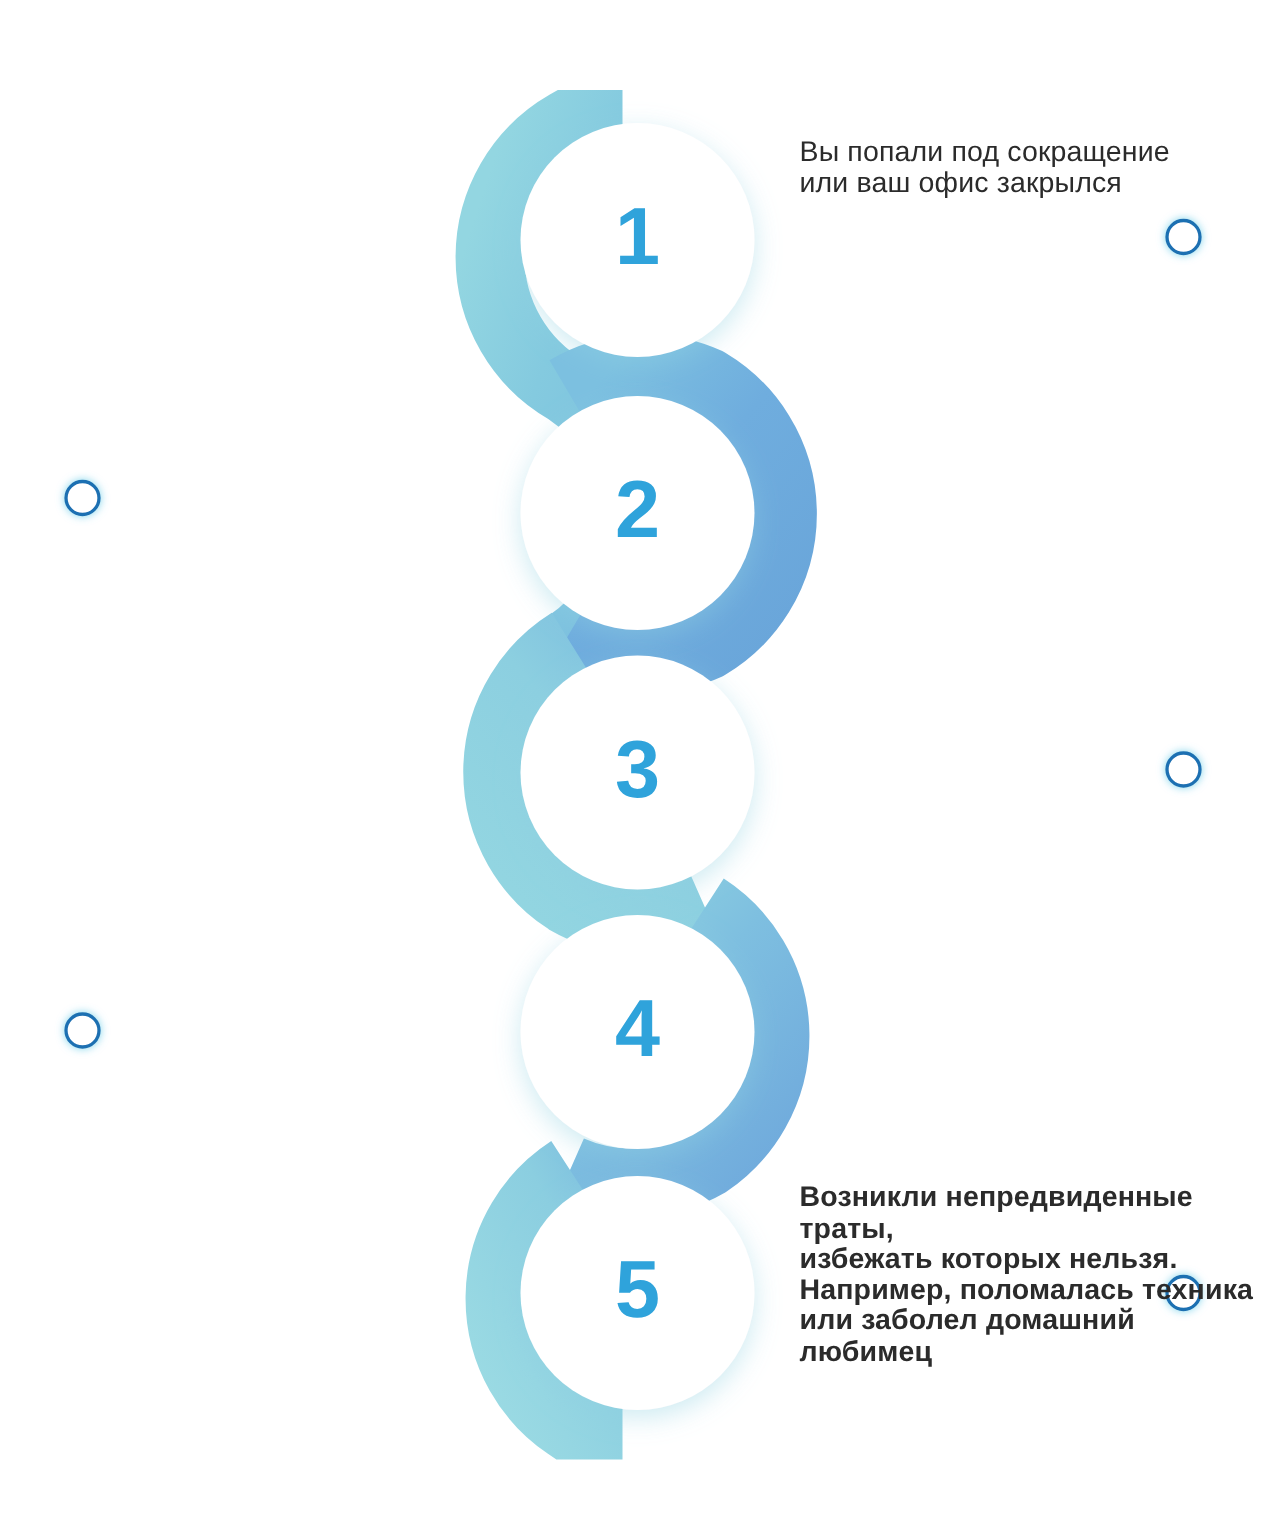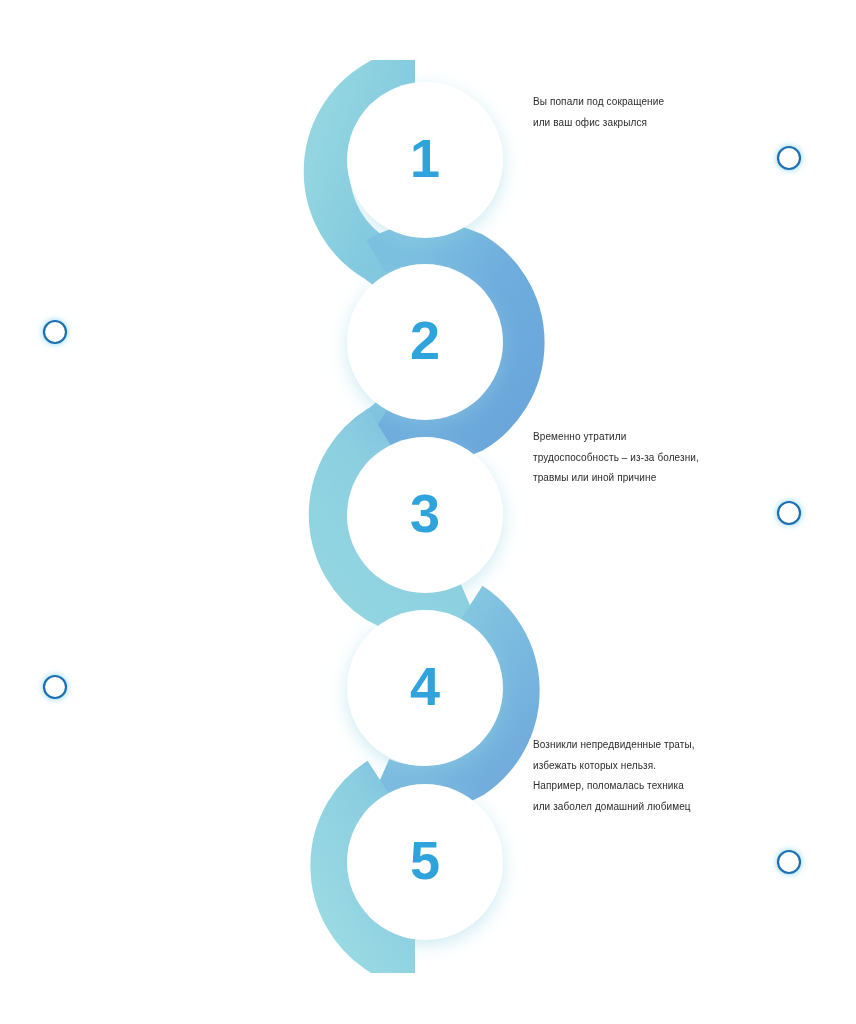--- a/index.html
+++ b/index.html
@@ -47,21 +47,21 @@
     font-size: 54px;
     font-weight: bold;
     color: #2fa3db;
     letter-spacing: 0px;
     line-height: 1;
     user-select: none;
   }
 
   .step-text {
     position: absolute;
-    font-size: 10px;
+    font-size: 19px;
     line-height: 20.5px;
     color: #2b2b2b;
     white-space: pre-line;
     letter-spacing: 0.1px;
   }
   .step-text.right { text-align: left; }
   .step-text.left  { text-align: left; }
 </style>
 </head>
 <body>
@@ -186,24 +186,21 @@
     <div class="step-number" style="left:347px; top:131px;">1</div>
     <div class="step-number" style="left:347px; top:313px;">2</div>
     <div class="step-number" style="left:347px; top:486px;">3</div>
     <div class="step-number" style="left:347px; top:659px;">4</div>
     <div class="step-number" style="left:347px; top:833px;">5</div>
 
     <div class="step-text right" style="left:533px; top:92px; width:300px;">Вы попали под сокращение
 или ваш офис закрылся</div>
 
 
-    <div class="step-text right" style="left:533px; top:427px; width:310px;">Временно утратили
-трудоспособность – из-за болезни,
-травмы или иной причине</div>
-
-
-    <div class="step-text right" style="left:533px; top:735px; width:310px;">Возникли непредвиденные траты,
+
+
+    <div class="step-text right" style="left:533px; top:789px; width:310px;font-weight:bold;">Возникли непредвиденные траты,
 избежать которых нельзя.
 Например, поломалась техника
 или заболел домашний любимец</div>
 
   </div>
 </div>
 
 </body></html>

